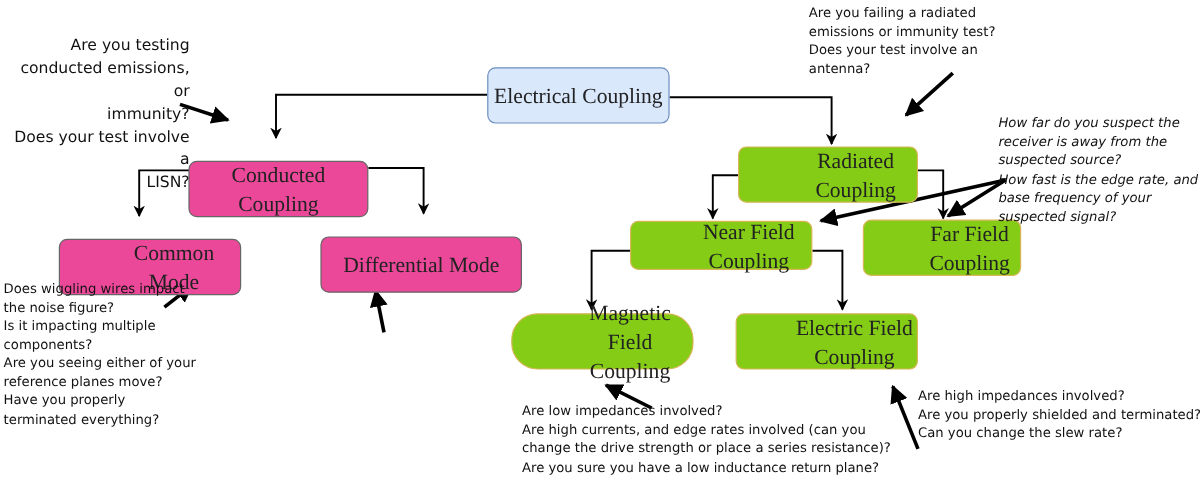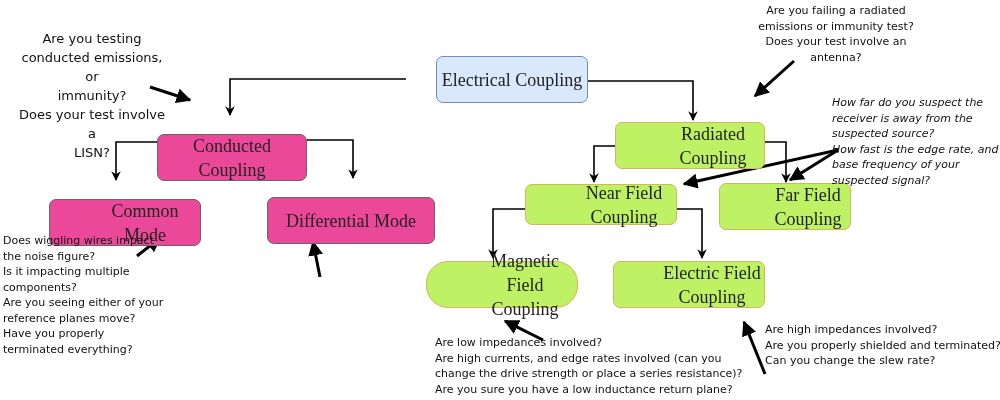--- a/index.html
+++ b/index.html
@@ -8,21 +8,21 @@
   svg.wires { position: absolute; left: 0; top: 0; width: 1000px; height: 400px; }
   .node {
     position: absolute; box-sizing: border-box;
     display: flex; align-items: center; justify-content: center; text-align: center;
     font-family: "Liberation Serif", "DejaVu Serif", serif;
     font-size: 18px; line-height: 24px; color: #222;
     border-radius: 7px; border: 1.5px solid;
   }
   .node.blue  { background: #dae8fc; border-color: #6c8ebf; }
   .node.gray  { background: #ec4899; border-color: #666666; margin-top: 16px; }
-  .node.yellow{ background: #bef264; border-color: #d6b656; padding-left: 46px; }
+  .node.yellow{ background: #84cc16; border-color: #d6b656; padding-left: 46px; }
   .note {
     position: absolute;
     font-family: "DejaVu Sans", "Liberation Sans", sans-serif;
     font-size: 11px; line-height: 15.5px; color: #111;
     white-space: pre-line;
   }
   .note.big { font-size: 13px; line-height: 19px; }
   .note.right { text-align: right; }
 </style>
 </head>
@@ -63,21 +63,21 @@
       <path d="M794,61 L755,96" marker-end="url(#arrB)"></path>
       <path d="M838,150 L684,184" marker-end="url(#arrB)"></path>
       <path d="M838,150 L790,180" marker-end="url(#arrB)"></path>
       <path d="M137,256 L160,238" marker-end="url(#arrB)"></path>
       <path d="M320,277 L313,242" marker-end="url(#arrB)"></path>
       <path d="M543,340 L505,321" marker-end="url(#arrB)"></path>
       <path d="M765,374 L744,322" marker-end="url(#arrB)"></path>
     </g>
   </svg>
 
-  <div class="node blue" style="left:406px; top:56px; width:152px; height:47px;margin-left:30px;">
+  <div class="node blue" style="left:406px; top:56px; width:152px; height:47px;">
     <span>Electrical Coupling</span>
   </div>
 
   <div class="node gray" style="left:157px; top:118px; width:150px; height:47px; white-space:pre-line;">
     <span>Conducted
 Coupling</span>
   </div>
 
   <div class="node gray" style="left:49px; top:183px; width:152px; height:47px;padding-left:40px;">
     <span>Common Mode</span>
@@ -103,27 +103,27 @@
   <div class="node yellow" style="left:426px; top:261px; width:152px; height:47px; white-space:pre-line;border-radius:22px;">
     <span>Magnetic Field
 Coupling</span>
   </div>
 
   <div class="node yellow" style="left:613px; top:261px; width:152px; height:47px; white-space:pre-line;">
     <span>Electric Field
 Coupling</span>
   </div>
 
-  <div class="note big right" style="left:14px; top:29px; width:156px;text-align:center;">Are you testing
+  <div class="note big right" style="left:2px; top:29px; width:156px;">Are you testing
 conducted emissions, or
 immunity?
 Does your test involve a
 LISN?</div>
 
-  <div class="note" style="left:736px; top:3px; width:200px;text-align:center;">Are you failing a radiated
+  <div class="note" style="left:674px; top:3px; width:200px;">Are you failing a radiated
 emissions or immunity test?
 Does your test involve an
 antenna?</div>
 
   <div class="note" style="left:832px; top:95px; width:168px;font-style:italic;">How far do you suspect the
 receiver is away from the
 suspected source?
 How fast is the edge rate, and
 base frequency of your
 suspected signal?</div>

